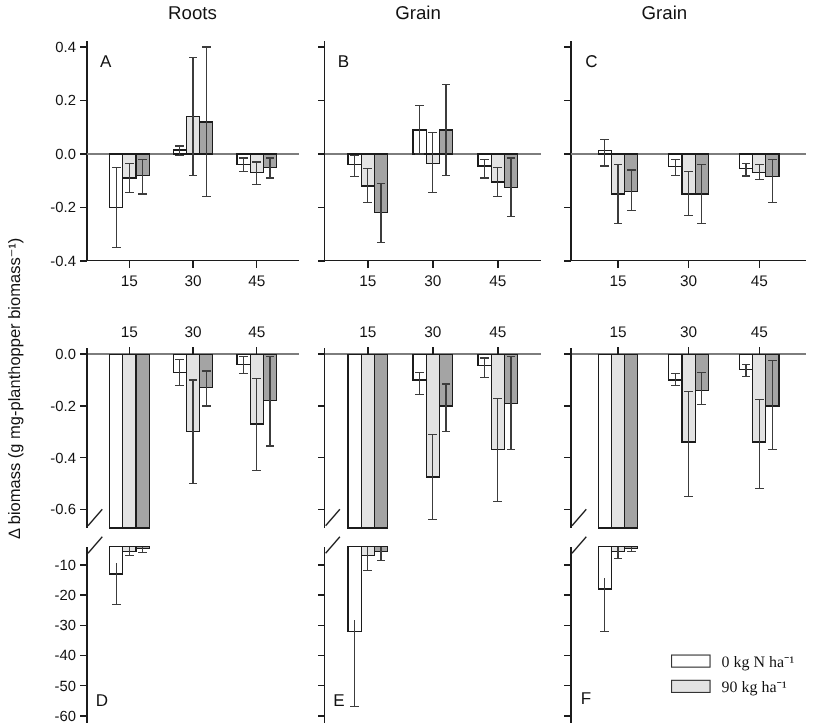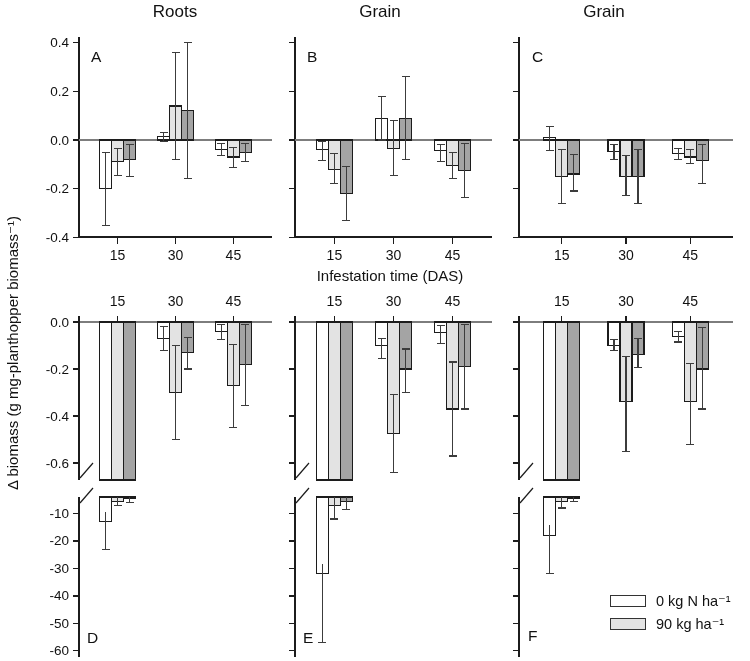--- a/index.html
+++ b/index.html
@@ -21,21 +21,21 @@
   .y-label {
     position:absolute; left:13px; top:353px;
     transform:translate(-50%,-50%) rotate(-90deg);
     white-space:nowrap; font-size:15px;
   }
   .x-label {
     position:absolute; left:390px; top:267px; transform:translateX(-50%);
     white-space:nowrap; font-size:15px;
   }
   .legend { position:absolute; left:610px; top:593px; }
-  .legend-row { display:flex; align-items:center; height:15px; margin-bottom:8px; }
+  .legend-row { display:flex; align-items:center; height:15px; margin-bottom:8px;font-family:Liberation Serif, serif; }
   .legend-swatch {
     width:36px; height:12px; border:1.4px solid #333; box-sizing:border-box;
     margin-right:10px; flex:0 0 auto;
   }
   .legend-label { font-size:14.5px; white-space:nowrap; }
 </style>
 </head>
 <body>
 
 <div class="figure">
@@ -389,21 +389,20 @@
         <line x1="698.2" y1="327.875" x2="706.2" y2="327.875" stroke="#3c3c3c" stroke-width="1.1" shape-rendering="crispEdges"></line>
         <line x1="698.2" y1="408.95" x2="706.2" y2="408.95" stroke="#3c3c3c" stroke-width="1.1" shape-rendering="crispEdges"></line>
       </g>
     </svg>
 
   <div class="col-title" style="left:175px">Roots</div>
   <div class="col-title" style="left:380px">Grain</div>
   <div class="col-title" style="left:604px">Grain</div>
 
   <div class="y-label">Δ biomass (g mg-planthopper biomass⁻¹)</div>
-  <div class="x-label">Infestation time (DAS)</div>
 
   <div class="panel-letter" style="left:91px;top:48px">A</div>
   <div class="panel-letter" style="left:307px;top:48px">B</div>
   <div class="panel-letter" style="left:532px;top:48px">C</div>
   <div class="panel-letter" style="left:87px;top:629px">D</div>
   <div class="panel-letter" style="left:303px;top:629px">E</div>
   <div class="panel-letter" style="left:528px;top:627px">F</div>
 
   <div class="legend">
     <div class="legend-row">

